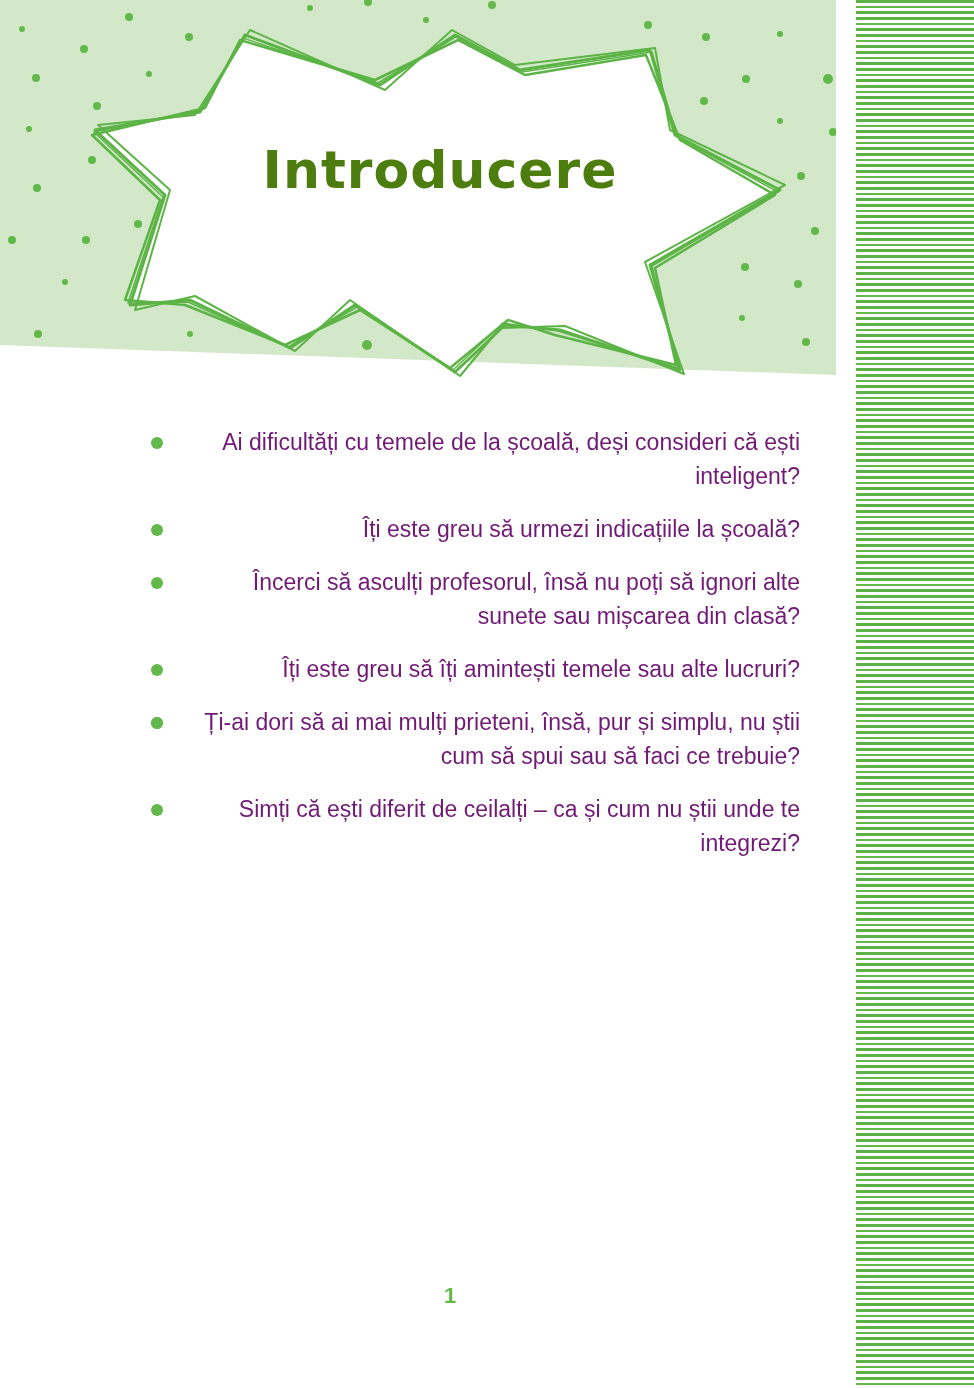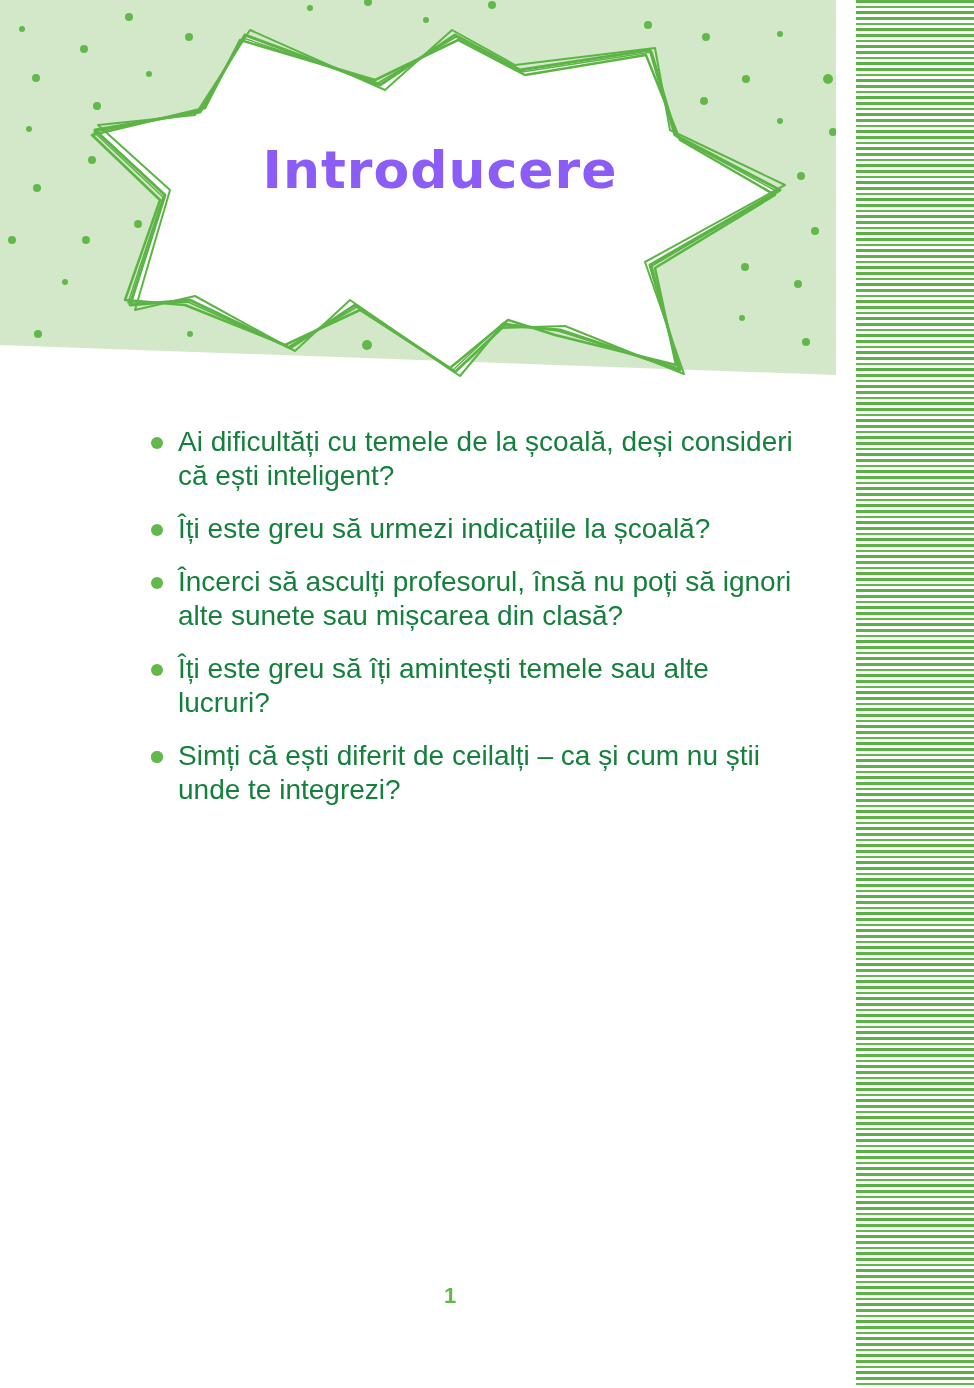--- a/index.html
+++ b/index.html
@@ -19,29 +19,29 @@
       #ffffff 3px, #ffffff 6px,
       #62b84b 6px, #62b84b 8px,
       #ffffff 8px, #ffffff 11px,
       #59b043 11px, #59b043 14px,
       #ffffff 14px, #ffffff 17px
     );
   }
   .title {
     position: absolute; left: 240px; top: 140px; width: 400px; text-align: center;
     font-family: "DejaVu Sans", sans-serif; font-weight: bold;
-    font-size: 52px; letter-spacing: 1px; color: #8b5cf6;
+    font-size: 52px; letter-spacing: 1px; color: #4d7c0f;
   }
   .list {
     position: absolute; left: 150px; top: 425px; width: 650px;
     margin: 0; padding: 0; list-style: none;
   }
   .list-item {
     position: relative; padding-left: 28px; margin-bottom: 19px;
-    font-size: 28px; line-height: 34px; color: #15803d;
+    font-size: 23px; line-height: 34px; color: #701a75; text-align: right;
   }
   .bullet {
     position: absolute; left: 1px; top: 12px; width: 12px; height: 12px;
     border-radius: 50%; background: #62b84b;
   }
   .page-number {
     position: absolute; left: 430px; top: 1283px; width: 40px; text-align: center;
     font-size: 22px; font-weight: bold; color: #62b84b;
   }
 </style>
@@ -101,16 +101,17 @@
 <div class="title">Introducere</div>
 
 <div class="stripe-panel"></div>
 
 <ul class="list">
   <li class="list-item"><span class="bullet"></span><span>Ai dificultăți cu temele de la școală, deși consideri că ești inteligent?</span></li>
   <li class="list-item"><span class="bullet"></span><span>Îți este greu să urmezi indicațiile la școală?</span></li>
   <li class="list-item"><span class="bullet"></span><span>Încerci să asculți profesorul, însă nu poți să ignori alte sunete sau mișcarea din clasă?</span></li>
   <li class="list-item"><span class="bullet"></span><span>Îți este greu să îți amintești temele sau alte lucruri?</span></li>
   <li class="list-item"><span class="bullet"></span></li>
+  <li class="list-item"><span class="bullet"></span><span>Ți-ai dori să ai mai mulți prieteni, însă, pur și simplu, nu știi cum să spui sau să faci ce trebuie?</span></li>
   <li class="list-item"><span class="bullet"></span><span>Simți că ești diferit de ceilalți – ca și cum nu știi unde te integrezi?</span></li>
 </ul>
 
 <div class="page-number">1</div>
 
 </body></html>

